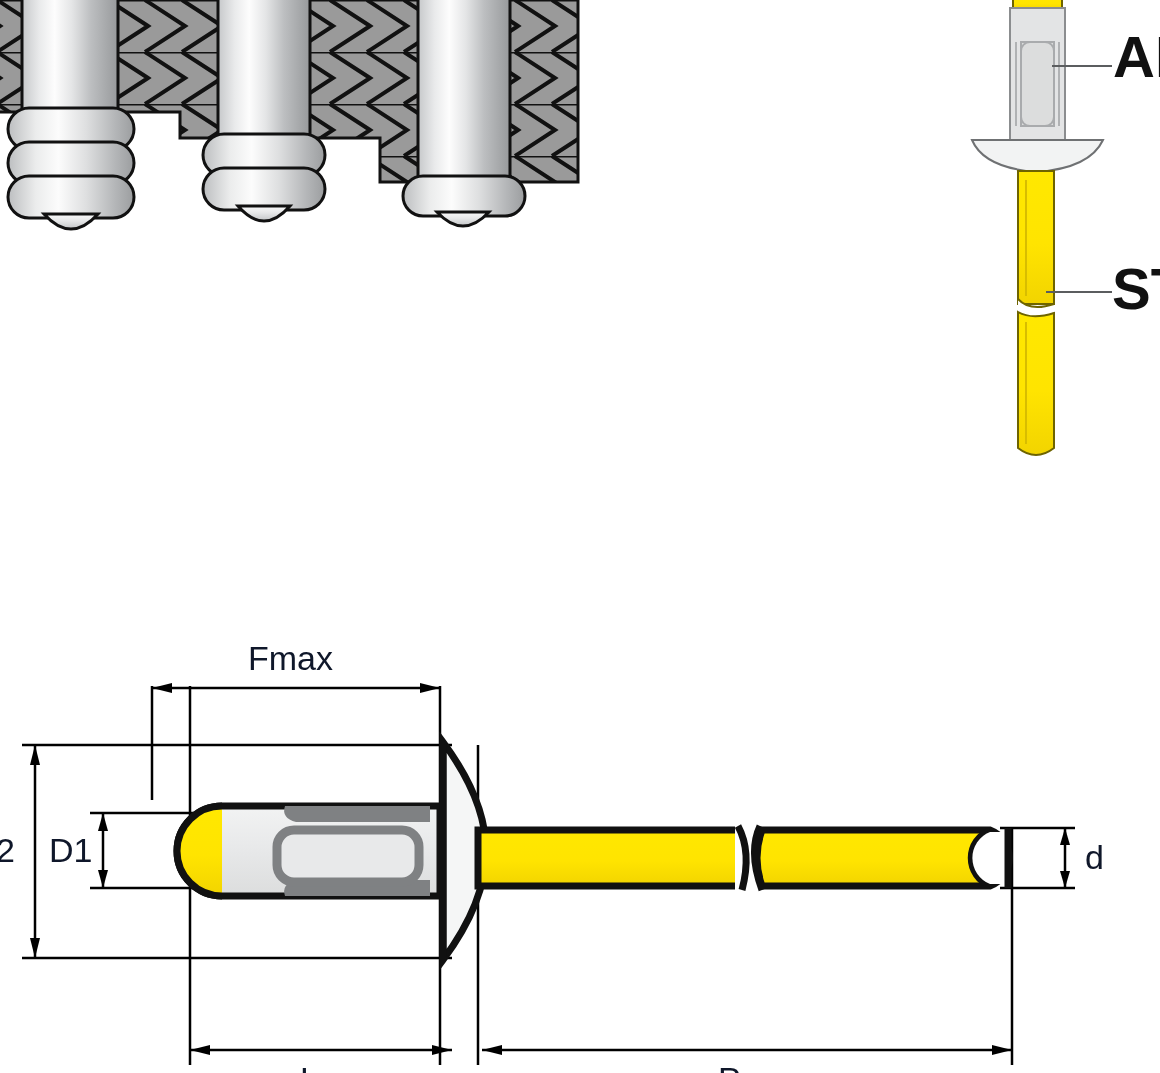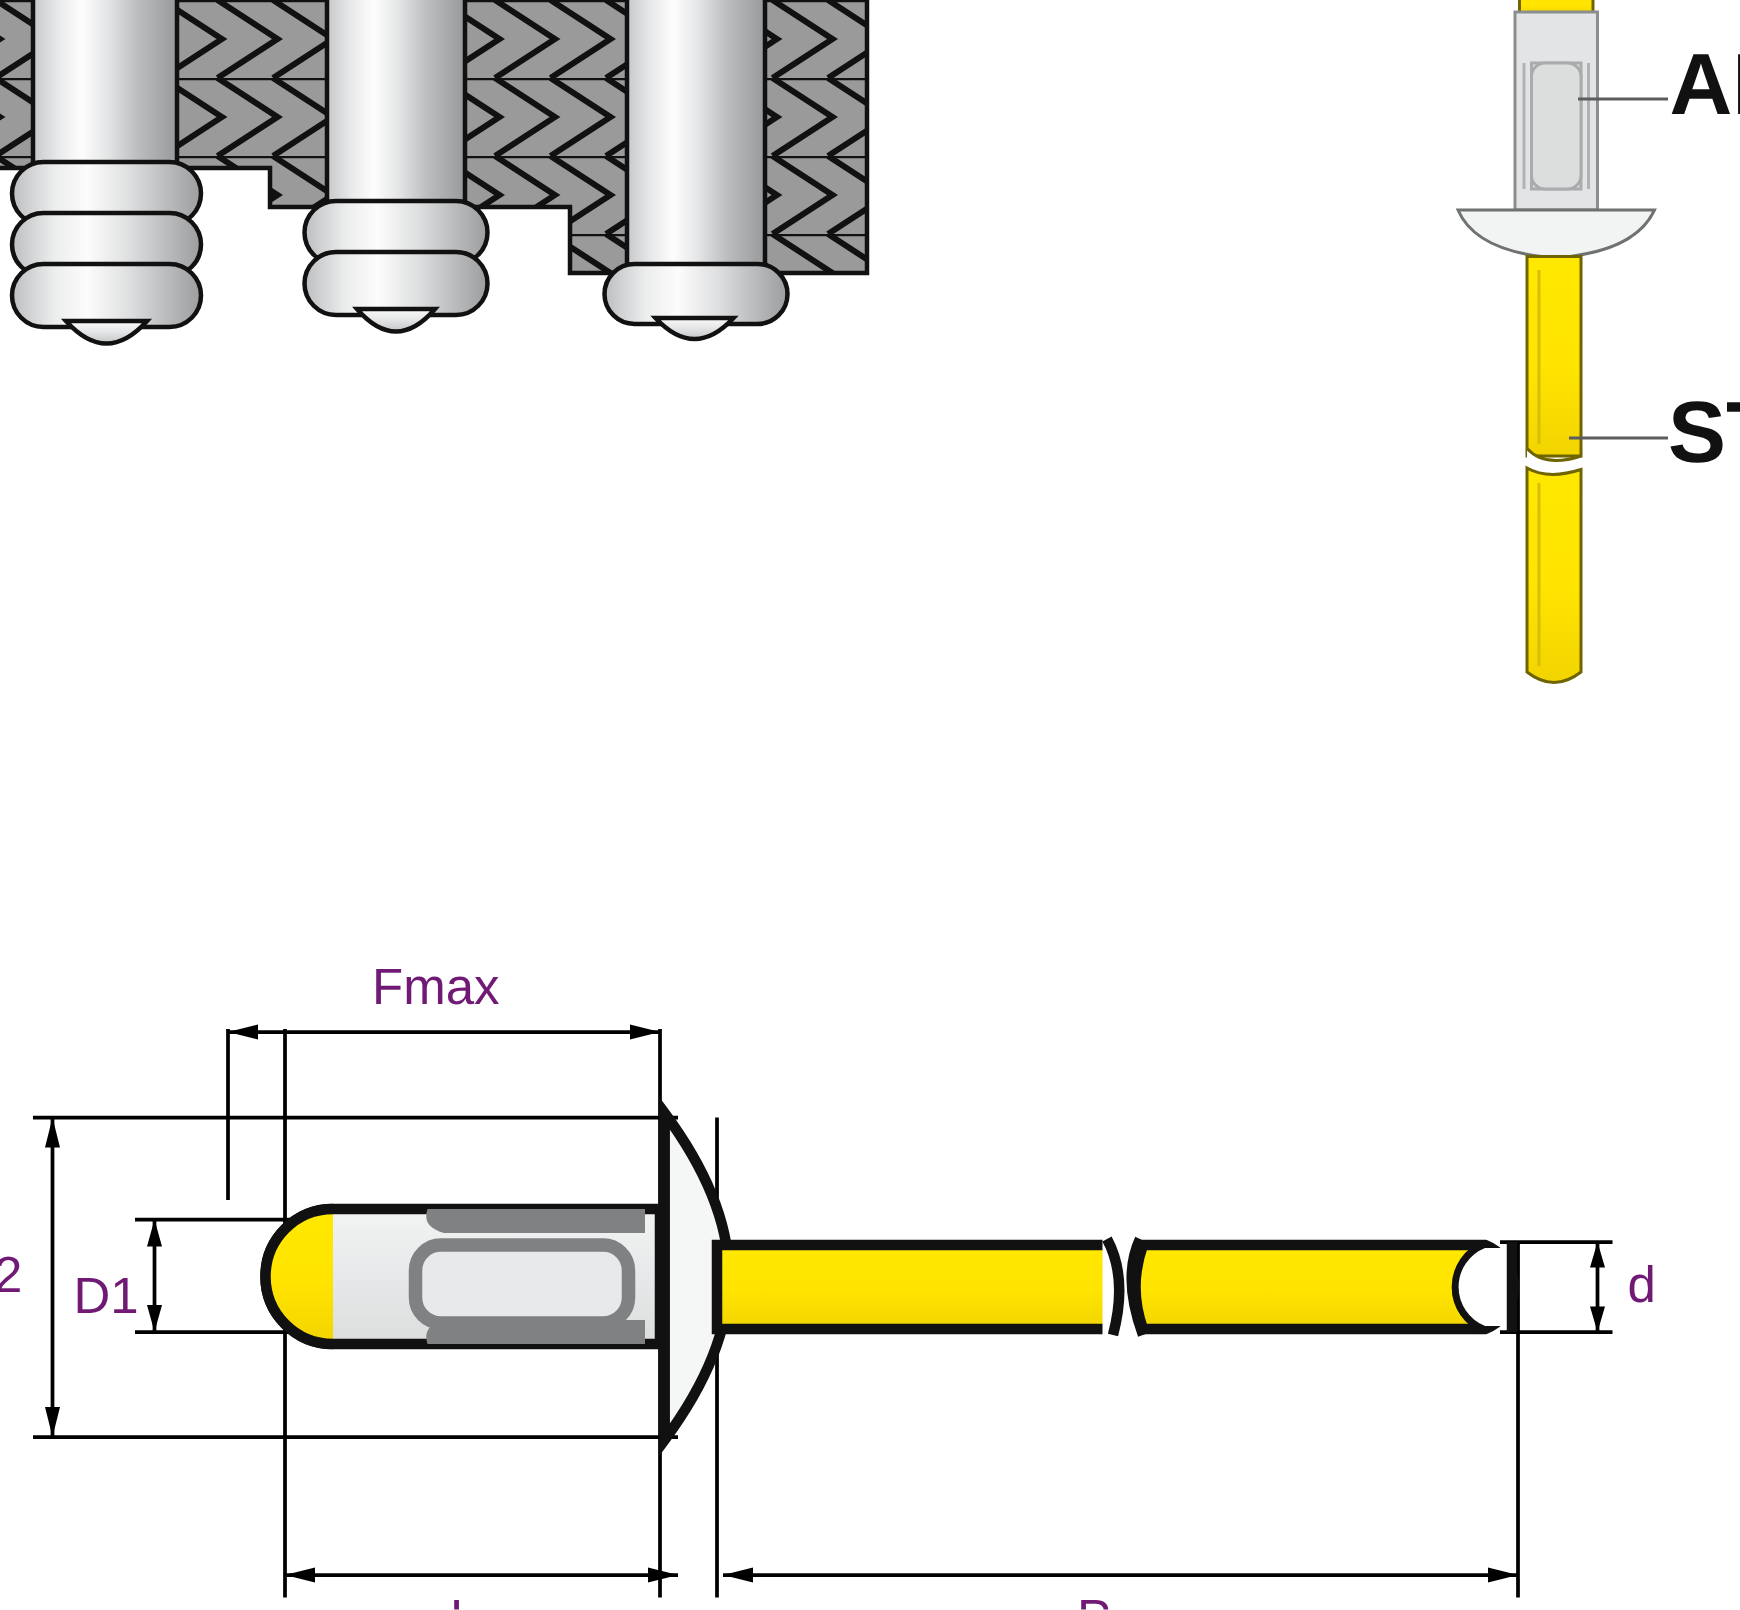--- a/index.html
+++ b/index.html
@@ -34,21 +34,21 @@
     line-height: 1;
   }
   .lbl-al, .lbl-st {
     font-weight: bold;
     font-size: 58px;
     letter-spacing: 0px;
     color: #111111;
   }
   .lbl-dim {
     font-size: 34px;
-    color: #701a75;
+    color: #0f172a;
     font-weight: normal;
   }
 </style>
 </head>
 <body>
 
 <div id="root">
 
   <svg class="layer" viewBox="0 0 1160 1073">
     <defs>
@@ -253,21 +253,21 @@
   </svg>
 
   <div class="lbl lbl-al" style="left:1113px; top:28px;">AL</div>
 
   <div class="lbl lbl-st" style="left:1112px; top:260px;">ST</div>
 
   <div class="lbl lbl-dim" style="left:248px; top:641px;">Fmax</div>
 
   <div class="lbl lbl-dim" style="left:-4px; top:833px;">2</div>
 
-  <div class="lbl lbl-dim" style="left:49px; top:833px;margin-top:14px;">D1</div>
+  <div class="lbl lbl-dim" style="left:49px; top:833px;">D1</div>
 
   <div class="lbl lbl-dim" style="left:1085px; top:840px;">d</div>
 
   <div class="lbl lbl-dim" style="left:300px; top:1062px;">L</div>
 
   <div class="lbl lbl-dim" style="left:718px; top:1062px;">P</div>
 
 </div>
 
 </body></html>

